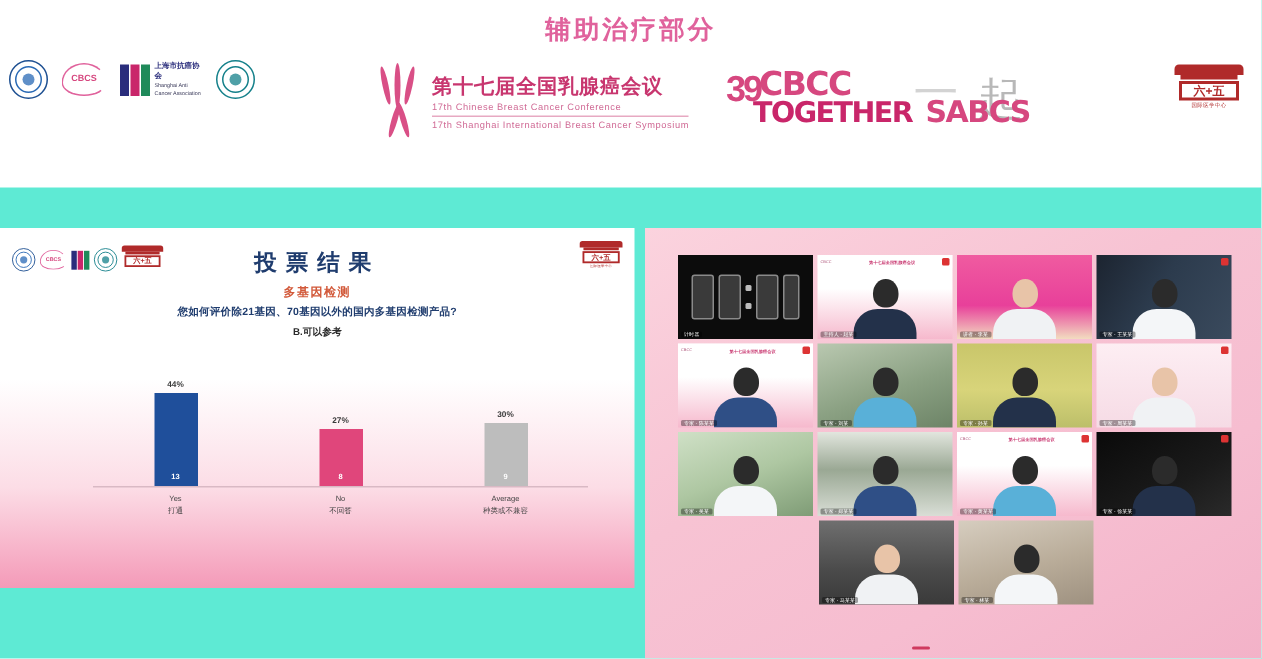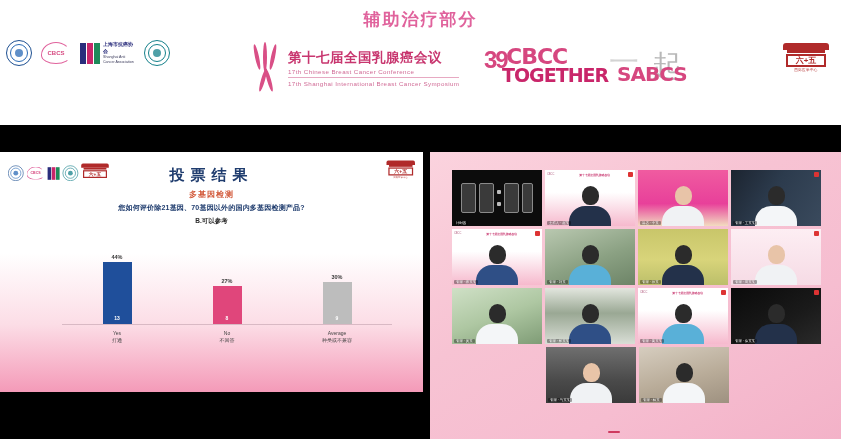--- a/index.html
+++ b/index.html
@@ -1,21 +1,21 @@
 <!DOCTYPE html>
 <html><head>
 <meta charset="utf-8">
 <style>
   * { box-sizing: border-box; margin: 0; padding: 0; }
   html, body {
     width: 841px; height: 439px; overflow: hidden;
     font-family: "Liberation Sans", sans-serif;
     background: #ffffff;
   }
-  #root { position: relative; width: 841px; height: 439px; background: #000000; }
+  #root { position: relative; width: 841px; height: 439px; background: #5eead4; }
 
   
   #header { position: absolute; left:0; top:0; width:841px; height:125px; background:#ffffff; }
   #session-title {
     position: absolute; left: 0; top: 8px; width: 841px; text-align: center;
     font-size: 17px; font-weight: bold; color: #e0629c; letter-spacing: 2px;
   }
   
   #org-logos { position:absolute; left:6px; top:40px; display:flex; align-items:center; gap:9px; }
   .logo-seal { width: 26px; height: 26px; border-radius:50%; border:1.6px solid #1d4f91;

